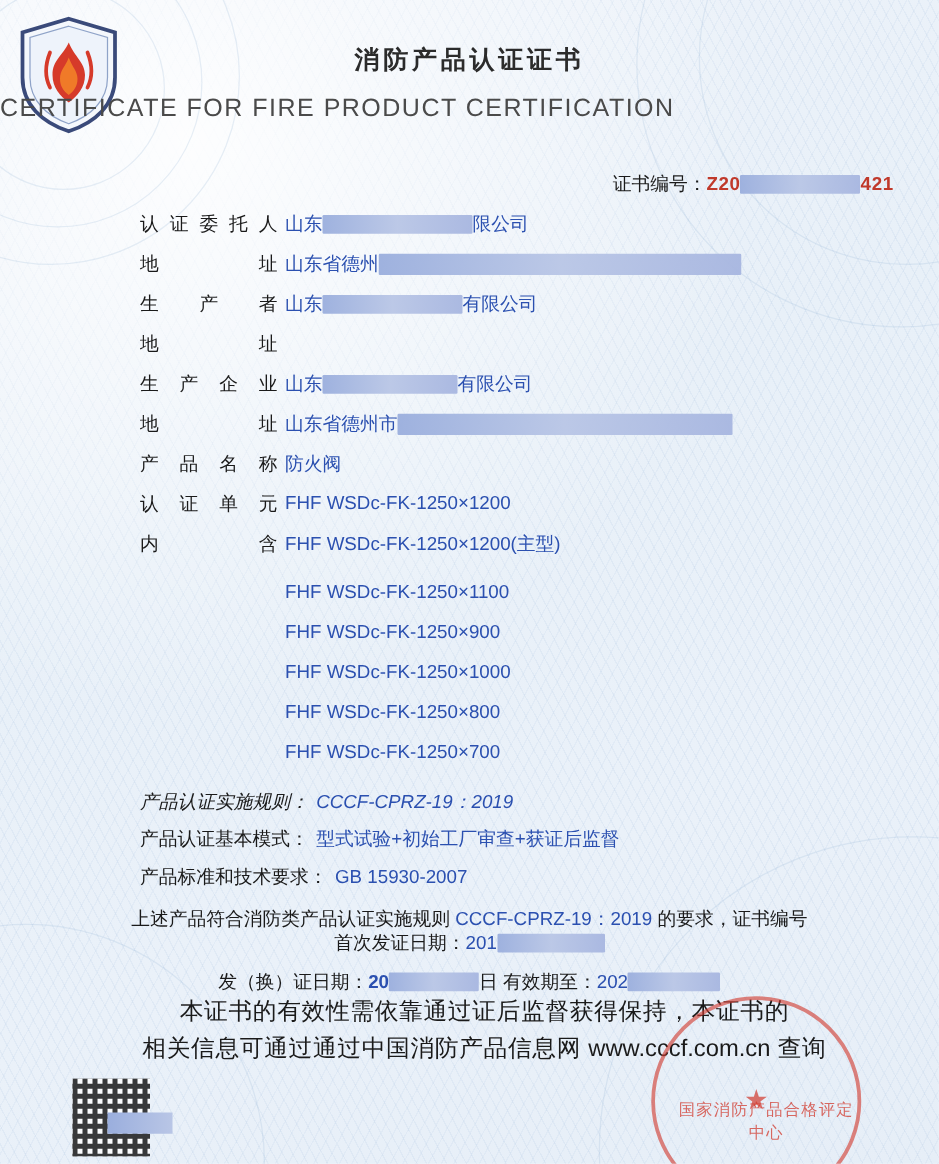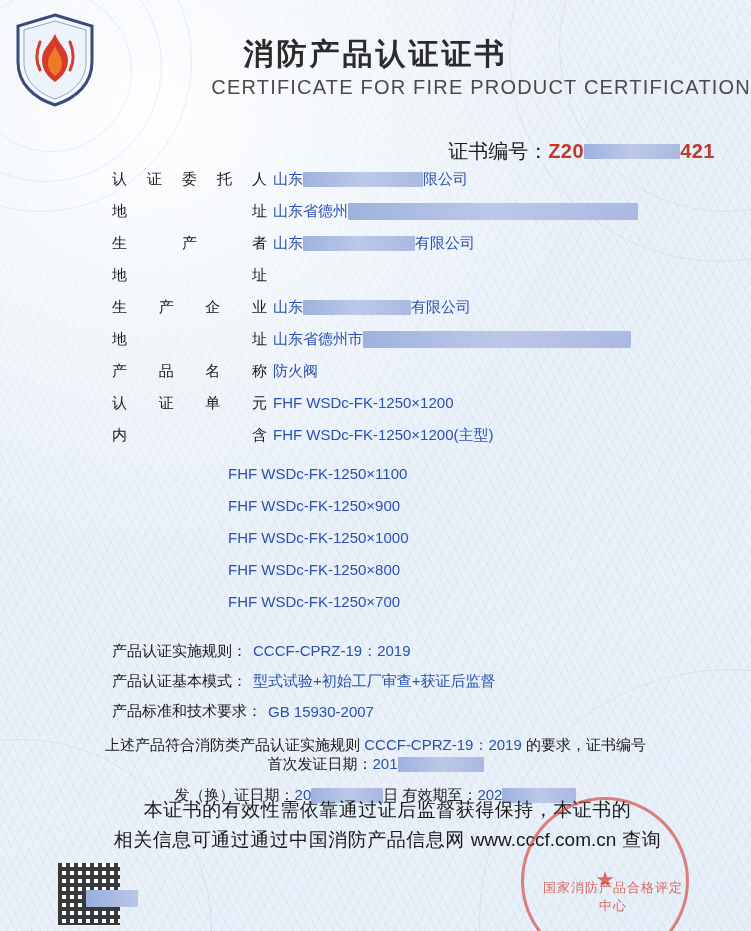--- a/index.html
+++ b/index.html
@@ -49,42 +49,42 @@
   }
   .emblem svg { display: block; }
 
   .title-zh {
     position: absolute;
     left: 0;
     right: 0;
     top: 34px;
     text-align: center;
     font-family: "Liberation Serif", "DejaVu Serif", serif;
-    font-size: 30px;
+    font-size: 20px;
     font-weight: bold;
     letter-spacing: 3px;
     color: #2b2b2b;
   }
   .title-en {
     position: absolute;
     left: 0;
     right: 0;
     top: 76px;
-    text-align: right;
+    text-align: left;
     font-family: "Liberation Sans", sans-serif;
     font-size: 20px;
     letter-spacing: 1.2px;
     color: #4a4a4a;
   }
 
   .certno {
     position: absolute;
     right: 36px;
     top: 138px;
-    font-size: 20px;
+    font-size: 15px;
     color: #1a1a1a;
     white-space: nowrap;
   }
   .certno .val {
     color: #c0392b;
     font-weight: bold;
     letter-spacing: 0.5px;
   }
 
   .rows {
@@ -93,21 +93,21 @@
     right: 0;
     top: 170px;
   }
   .row {
     display: flex;
     align-items: flex-start;
     height: 32px;
     font-size: 15px;
   }
   .row .lbl {
-    width: 273px;
+    width: 228px;
     text-align: justify;
     text-align-last: justify;
     padding-left: 112px;
     padding-right: 6px;
     box-sizing: border-box;
     color: #1a1a1a;
     white-space: nowrap;
   }
   .row .val {
     color: #2b50b0;
@@ -313,21 +313,21 @@
       <div class="lbl">内含</div>
       <div class="val">FHF WSDc-FK-1250×1200(主型)</div>
     </div>
 
     <div class="sub">FHF WSDc-FK-1250×1100</div>
     <div class="sub">FHF WSDc-FK-1250×900</div>
     <div class="sub">FHF WSDc-FK-1250×1000</div>
     <div class="sub">FHF WSDc-FK-1250×800</div>
     <div class="sub">FHF WSDc-FK-1250×700</div>
 
-    <div class="rule-row indent-112" style="margin-top:18px;">
+    <div class="rule-row indent-112" style="margin-top:8px;font-style:italic;">
       <span class="k">产品认证实施规则：</span>
       <span class="v">CCCF-CPRZ-19：2019</span>
     </div>
     <div class="rule-row indent-112">
       <span class="k">产品认证基本模式：</span>
       <span class="v">型式试验+初始工厂审查+获证后监督</span>
     </div>
     <div class="rule-row indent-112">
       <span class="k">产品标准和技术要求：</span>
       <span class="v">GB 15930-2007</span>
@@ -337,21 +337,21 @@
       <span>上述产品符合消防类产品认证实施规则</span>
       <span class="code">CCCF-CPRZ-19：2019</span>
       <span>的要求，证书编号</span>
     </div>
 
     <div class="firstdate">
       <span>首次发证日期：</span><span style="color:#2b50b0;">201</span><span class="redact" style="width:86px;"></span>
     </div>
 
     <div class="issuedate">
-      <span>发（换）证日期：</span><span style="color:#2b50b0;">20</span><span class="redact" style="width:72px;"></span><span>日</span>
+      <span>发（换）证日期：</span><span style="color:#2b50b0;font-weight:bold;">20</span><span class="redact" style="width:72px;"></span><span>日</span>
       <span>有效期至：</span><span style="color:#2b50b0;">202</span><span class="redact" style="width:74px;"></span>
     </div>
   </div>
 
   <div class="notice">
     <div>本证书的有效性需依靠通过证后监督获得保持，本证书的</div>
     <div>
       <span>相关信息可通过通过中国消防产品信息网</span>
       <span class="site">www.cccf.com.cn</span>
       <span>查询</span>

